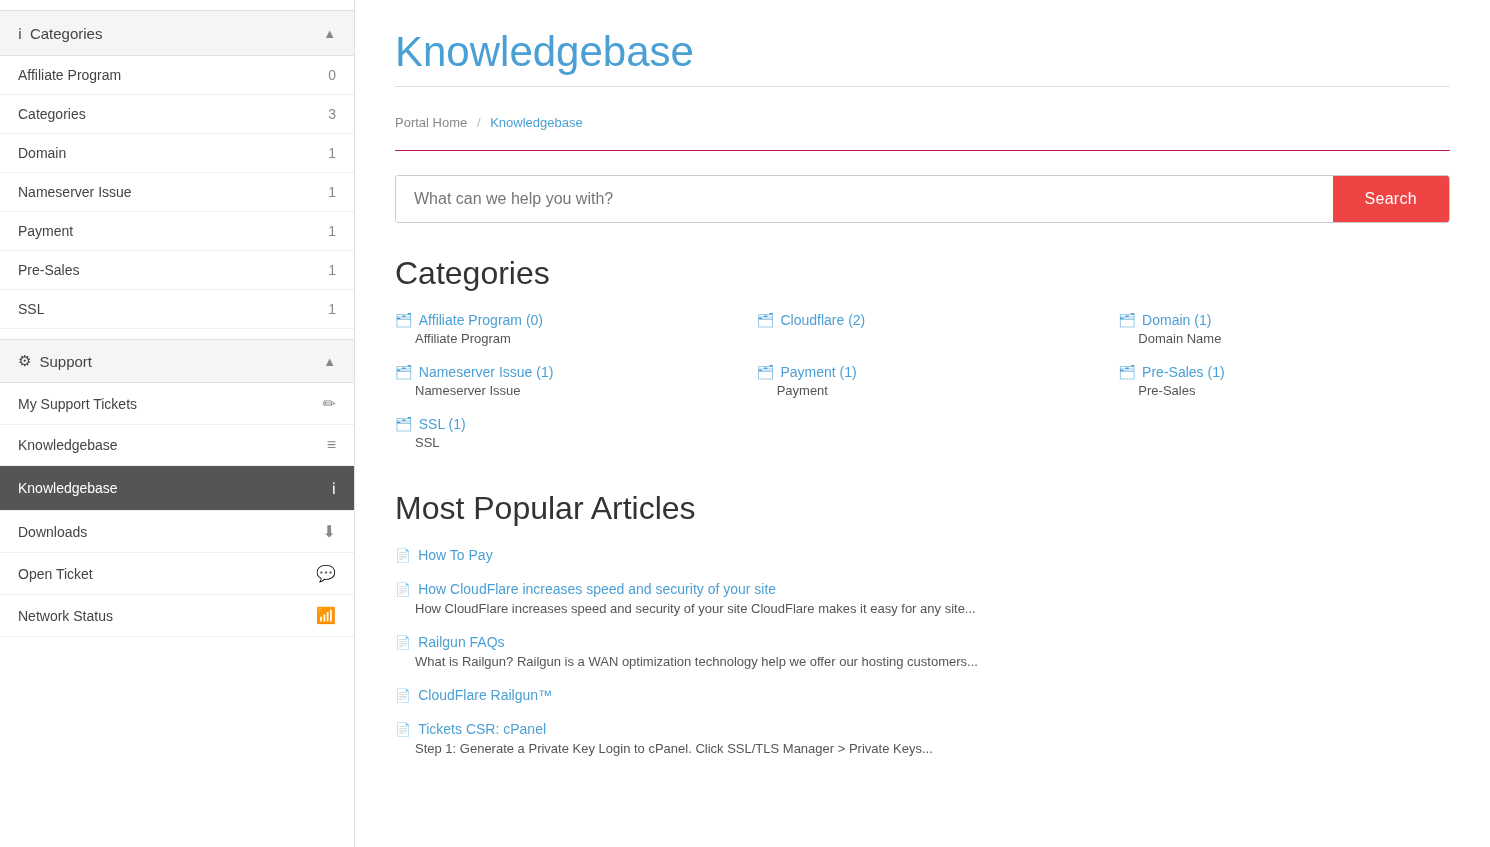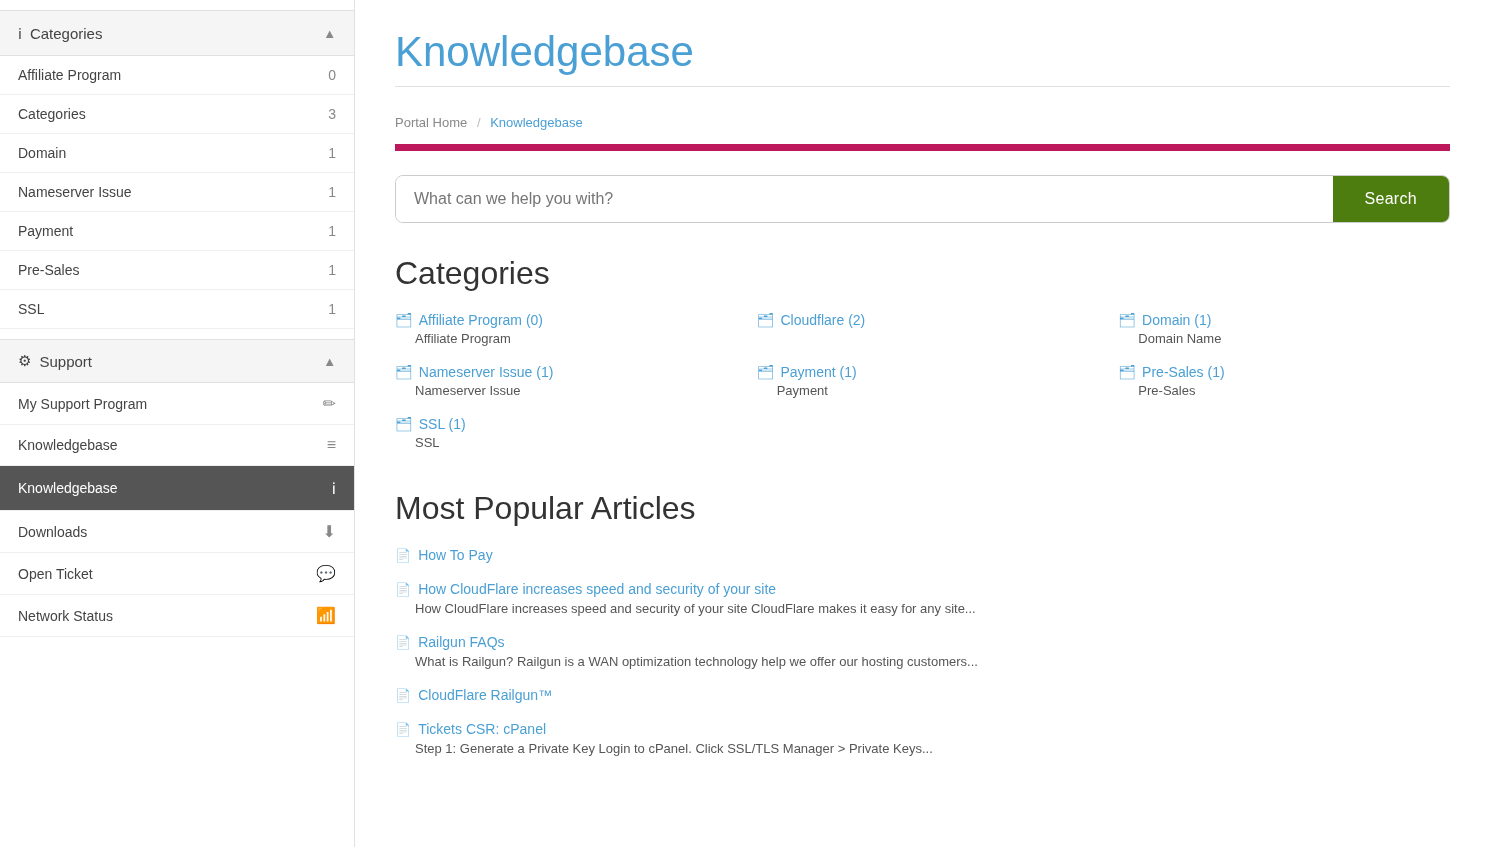--- a/index.html
+++ b/index.html
@@ -68,53 +68,53 @@
     .page-title {
       font-size: 42px;
       font-weight: 300;
       color: #4a9fd4;
       margin-bottom: 10px;
     }
     .breadcrumb {
       font-size: 13px;
       color: #888;
       margin-bottom: 24px;
-      padding-bottom: 14px;
-      border-bottom: 7px solid #be185d;
+      padding-bottom: 20px;
+      border-bottom: 1px solid #be185d;
     }
     .breadcrumb a {
       color: #888;
       text-decoration: none;
     }
     .breadcrumb span.sep {
       margin: 0 6px;
       color: #bbb;
     }
     .breadcrumb span.current {
       color: #4a9fd4;
     }
 
     
     .search-bar {
       display: flex;
       margin-bottom: 32px;
       border: 1px solid #ccc;
-      border-radius: 8px;
+      border-radius: 3px;
       overflow: hidden;
     }
     .search-input {
       flex: 1;
       padding: 14px 18px;
       font-size: 16px;
       border: none;
       outline: none;
       color: #aaa;
     }
     .search-button {
-      background: #4d7c0f;
+      background: #ef4444;
       color: #fff;
       border: none;
       padding: 14px 32px;
       font-size: 16px;
       cursor: pointer;
       font-weight: 500;
       letter-spacing: 0.3px;
     }
 
     
@@ -236,21 +236,21 @@
   <div class="sidebar-section-header" style="margin-top:10px;">
     <div class="header-left">
       <span>⚙</span>
       <span>Support</span>
     </div>
     <span class="chevron">▲</span>
   </div>
 
   <div id="sidebar-support-list">
       <div class="sidebar-item">
-        <span>My Support Program</span>
+        <span>My Support Tickets</span>
         <span class="item-icon">✏</span>
       </div>
       <div class="sidebar-item">
         <span>Knowledgebase</span>
         <span class="item-icon">≡</span>
       </div>
       <div class="sidebar-item active">
         <span>Knowledgebase</span>
         <span class="item-icon">ℹ</span>
       </div>

